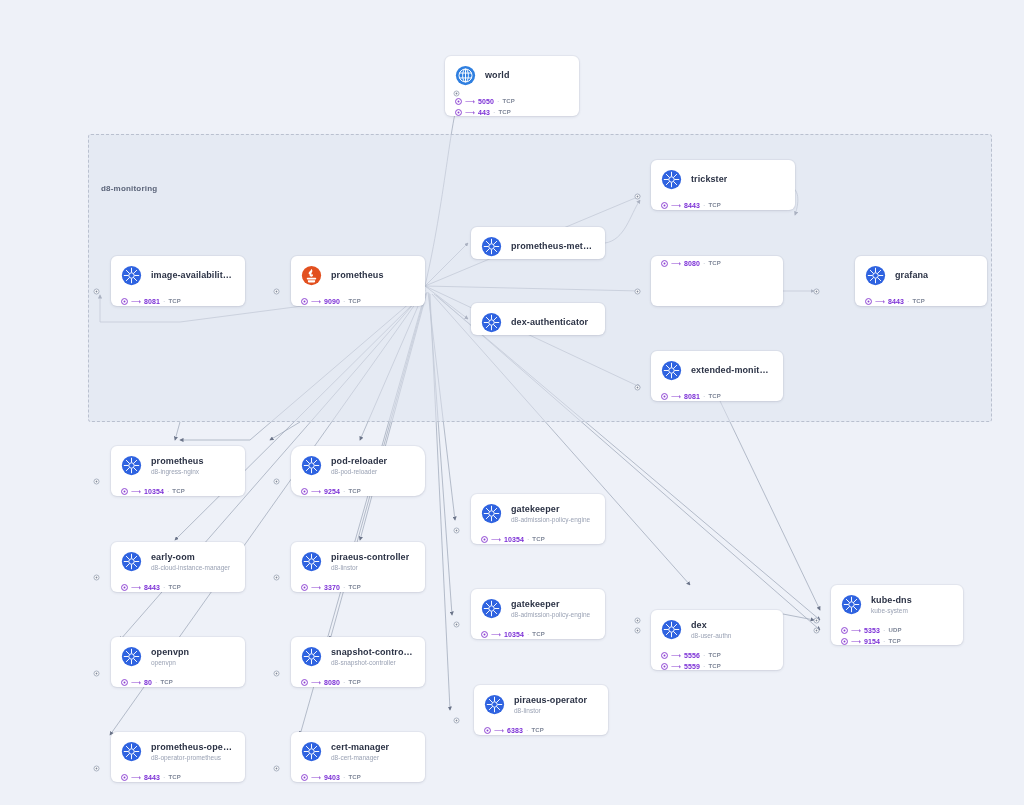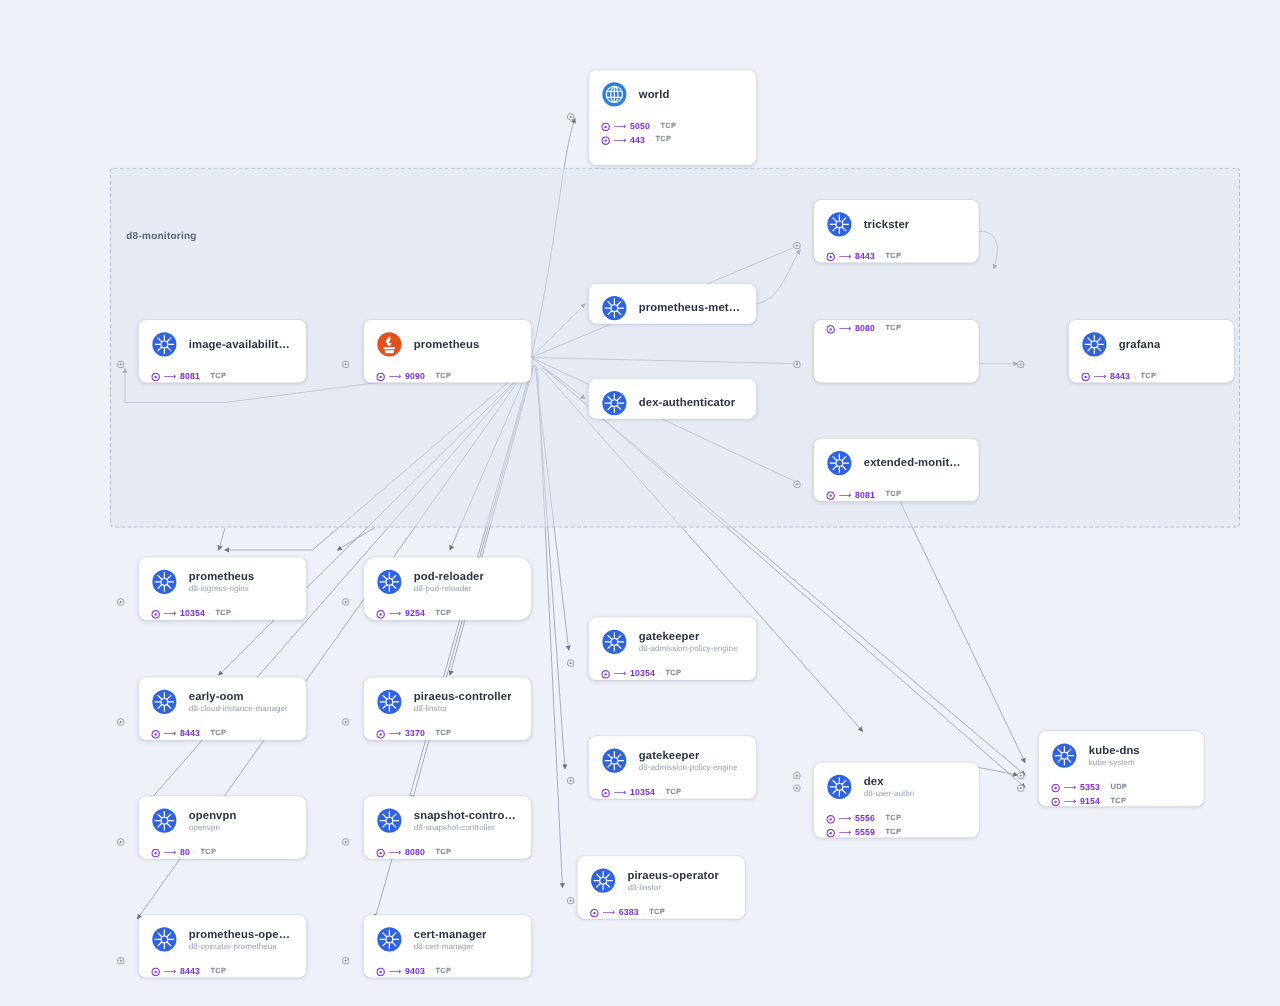--- a/index.html
+++ b/index.html
@@ -99,21 +99,21 @@
         <path d="M 720 401 L 820 610" marker-end="url(#arrow)"></path>
         <path d="M 300 422 L 270 440" marker-end="url(#arrow)"></path>
         <path d="M 180 422 L 175 440" marker-end="url(#arrow)"></path>
       </g>
   </svg>
 
   <div class="ns-group" id="ns-group" style="left: 88px; top: 134px; width: 904px; height: 288px;"></div>
   <div class="ns-label" id="ns-label" style="left: 101px; top: 146px; margin-top: 38px;">d8-monitoring</div>
 
   <div id="nodes-layer">
-      <div class="node" style="left: 471px; top: 56px; width: 134px; height: 76px;">
+      <div class="node" style="left: 445px; top: 56px; width: 134px; height: 60px;">
         <div class="node-head">
           <div class="node-icon">
             <svg viewBox="0 0 24 24">
               <circle cx="12" cy="12" r="11" fill="#2f7fe0"></circle>
               <g fill="none" stroke="#ffffff" stroke-width="1.1">
                 <circle cx="12" cy="12" r="7.4"></circle>
                 <ellipse cx="12" cy="12" rx="3.3" ry="7.4"></ellipse>
                 <path d="M4.8 9.2 L19.2 9.2 M4.8 14.8 L19.2 14.8 M12 4.6 L12 19.4"></path>
               </g>
             </svg>
@@ -142,21 +142,21 @@
                 <circle cx="5" cy="5" r="1.4" fill="#8a3fd1"></circle>
               </svg>
             </span>
             <span class="port-arrow">⟶</span>
             <span class="port-num">443</span>
             <span class="port-sep">·</span>
             <span class="port-proto">TCP</span>
           </div>
         </div>
       </div>
-      <div class="node" style="left: 651px; top: 160px; width: 132px; height: 50px;">
+      <div class="node" style="left: 651px; top: 160px; width: 144px; height: 50px;">
         <div class="node-head">
           <div class="node-icon">
             <svg viewBox="0 0 24 24">
               <circle cx="12" cy="12" r="11" fill="#2f63e0"></circle>
               <g fill="none" stroke="#ffffff" stroke-width="1.1">
                 <circle cx="12" cy="12" r="3.1"></circle>
                 <path d="M12 3.2 L12 8.6 M12 15.4 L12 20.8 M3.2 12 L8.6 12 M15.4 12 L20.8 12 M5.8 5.8 L9.6 9.6 M14.4 14.4 L18.2 18.2 M18.2 5.8 L14.4 9.6 M9.6 14.4 L5.8 18.2"></path>
               </g>
             </svg>
           </div>
@@ -673,21 +673,21 @@
                 <circle cx="5" cy="5" r="1.4" fill="#8a3fd1"></circle>
               </svg>
             </span>
             <span class="port-arrow">⟶</span>
             <span class="port-num">8080</span>
             <span class="port-sep">·</span>
             <span class="port-proto">TCP</span>
           </div>
         </div>
       </div>
-      <div class="node" style="left: 462px; top: 685px; width: 134px; height: 50px;">
+      <div class="node" style="left: 474px; top: 685px; width: 134px; height: 50px;">
         <div class="node-head">
           <div class="node-icon">
             <svg viewBox="0 0 24 24">
               <circle cx="12" cy="12" r="11" fill="#2f63e0"></circle>
               <g fill="none" stroke="#ffffff" stroke-width="1.1">
                 <circle cx="12" cy="12" r="3.1"></circle>
                 <path d="M12 3.2 L12 8.6 M12 15.4 L12 20.8 M3.2 12 L8.6 12 M15.4 12 L20.8 12 M5.8 5.8 L9.6 9.6 M14.4 14.4 L18.2 18.2 M18.2 5.8 L14.4 9.6 M9.6 14.4 L5.8 18.2"></path>
               </g>
             </svg>
           </div>

